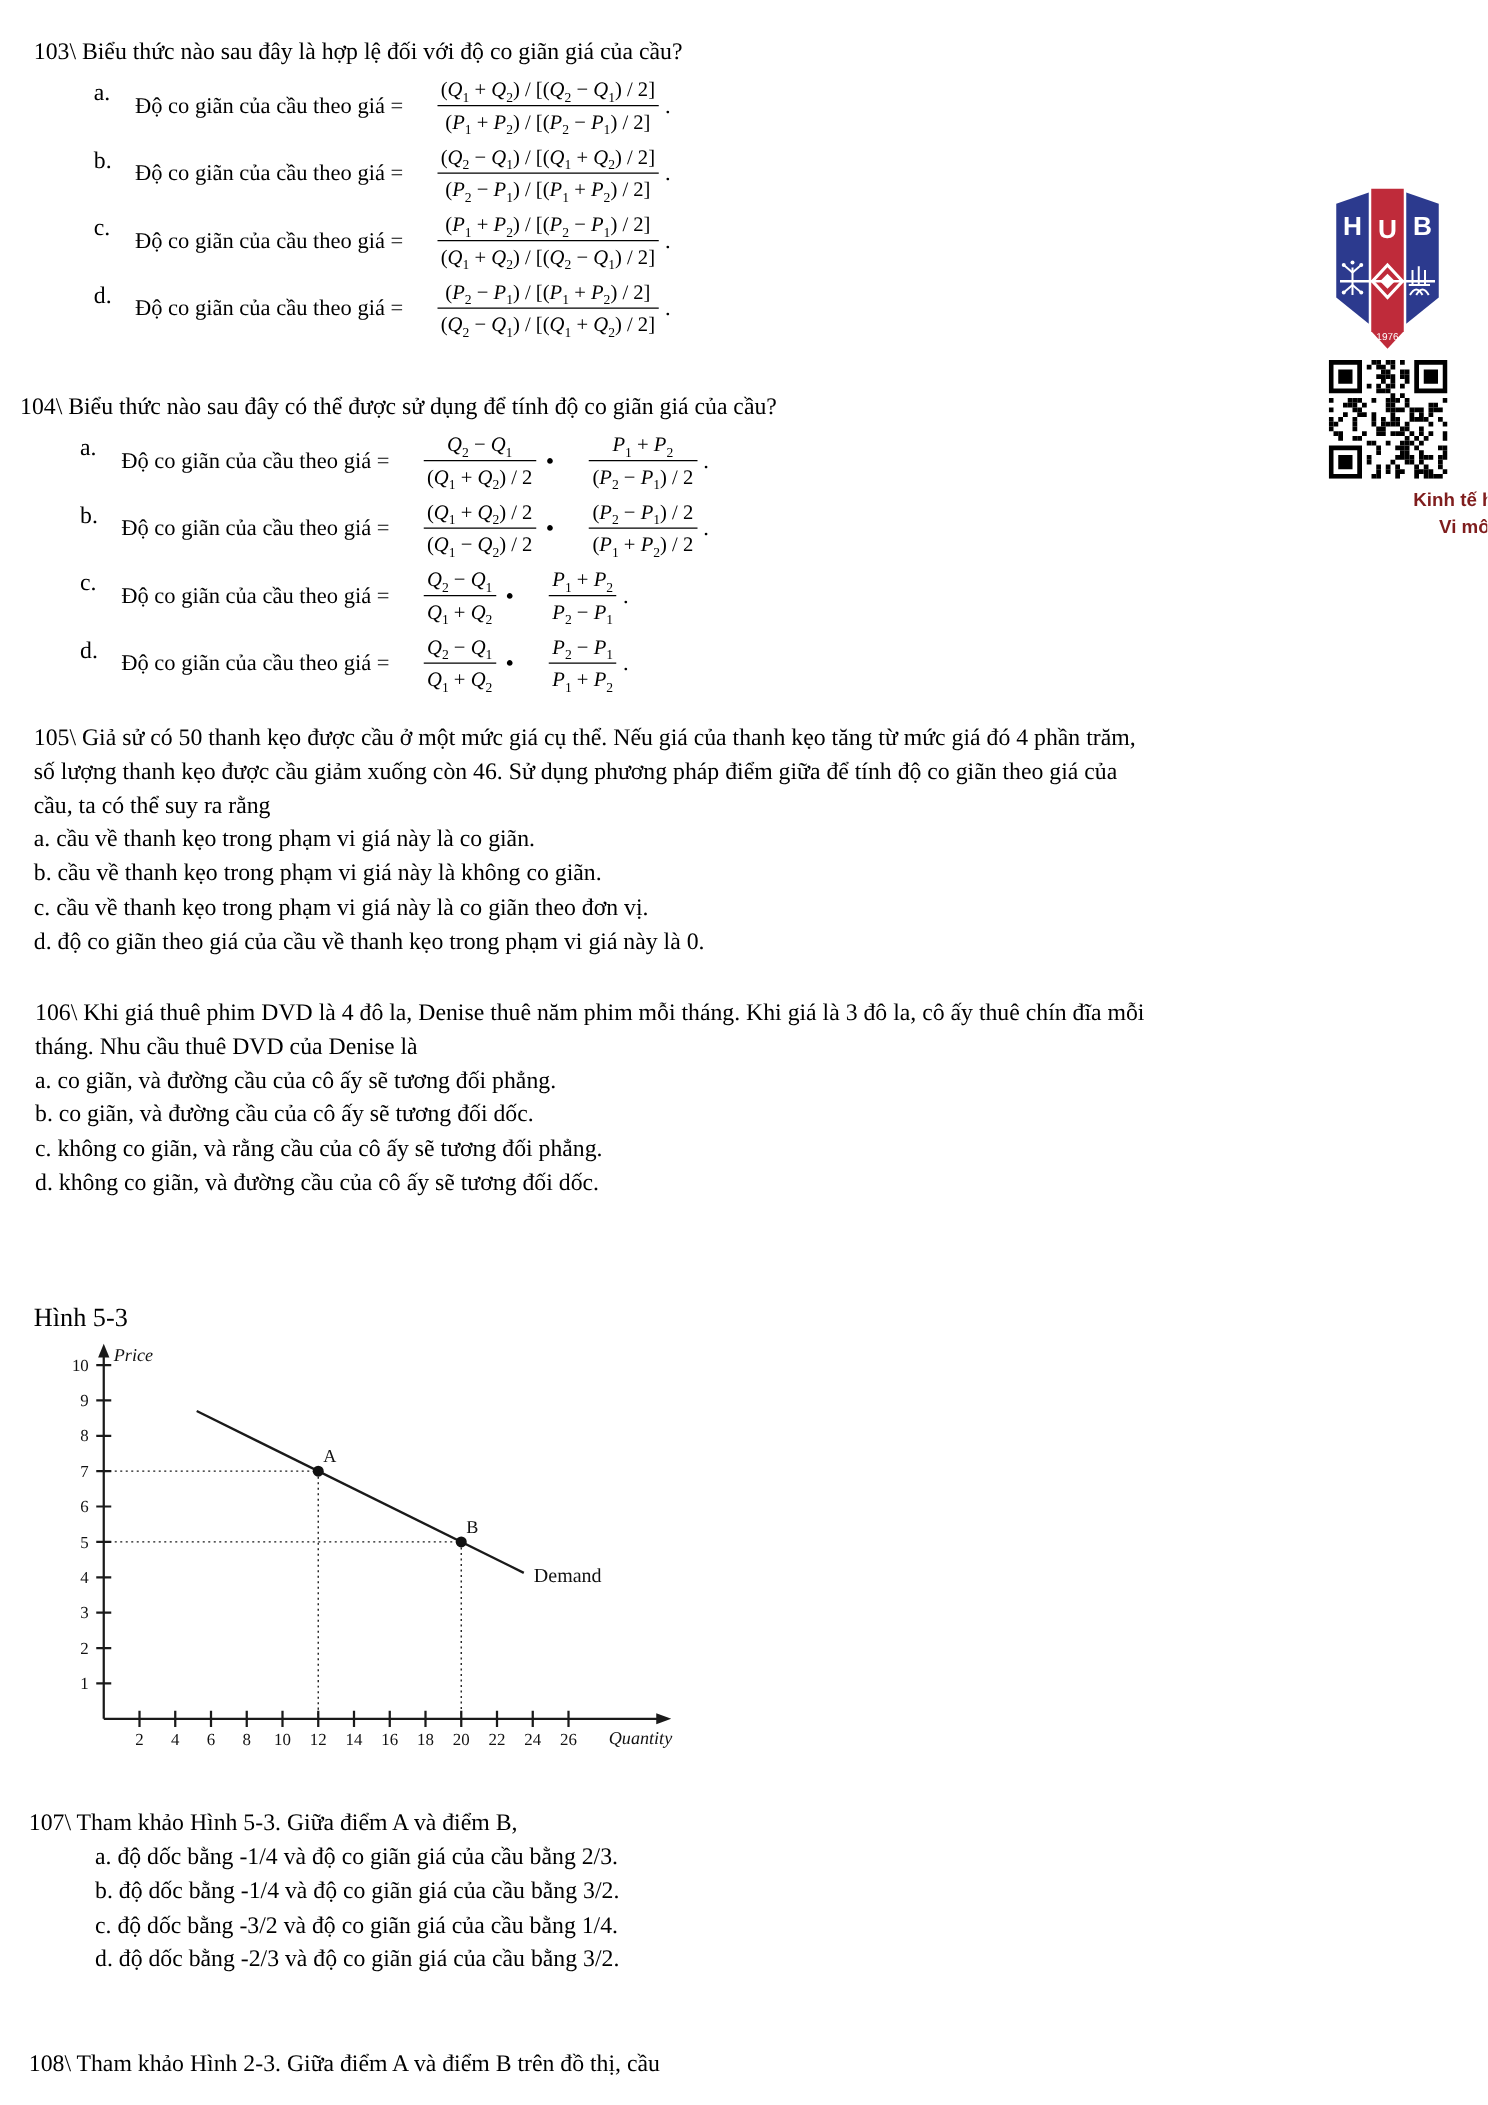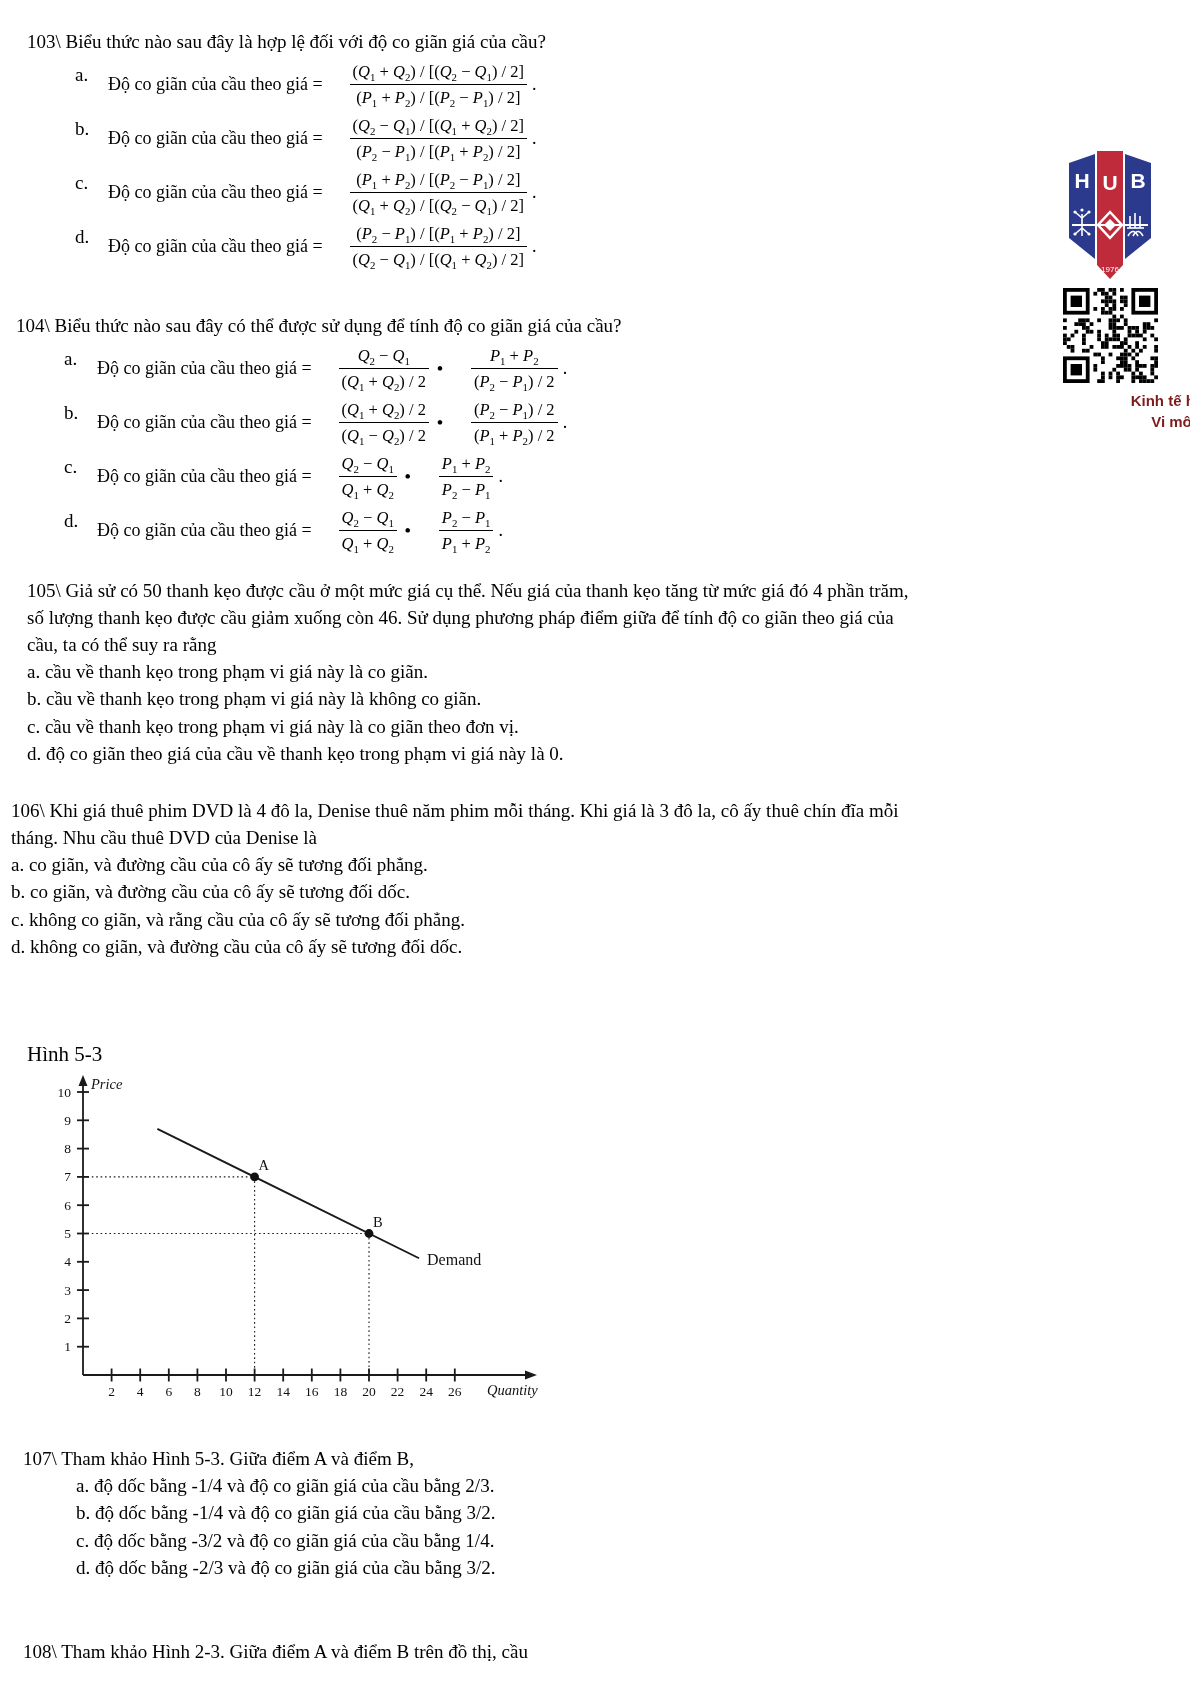--- a/index.html
+++ b/index.html
@@ -389,21 +389,21 @@
     </section>
   <section class="qblock" id="q105" style="top:577px;left:27px;">
       <div class="tline">105\ Giả sử có 50 thanh kẹo được cầu ở một mức giá cụ thể. Nếu giá của thanh kẹo tăng từ mức giá đó 4 phần trăm,</div>
       <div class="tline">số lượng thanh kẹo được cầu giảm xuống còn 46. Sử dụng phương pháp điểm giữa để tính độ co giãn theo giá của</div>
       <div class="tline">cầu, ta có thể suy ra rằng</div>
       <div class="optline">a. cầu về thanh kẹo trong phạm vi giá này là co giãn.</div>
       <div class="optline">b. cầu về thanh kẹo trong phạm vi giá này là không co giãn.</div>
       <div class="optline">c. cầu về thanh kẹo trong phạm vi giá này là co giãn theo đơn vị.</div>
       <div class="optline">d. độ co giãn theo giá của cầu về thanh kẹo trong phạm vi giá này là 0.</div>
     </section>
-  <section class="qblock" id="q106" style="top:797px;left:11px;">
+  <section class="qblock" id="q106" style="top:797px;left:28px;">
       <div class="tline">106\ Khi giá thuê phim DVD là 4 đô la, Denise thuê năm phim mỗi tháng. Khi giá là 3 đô la, cô ấy thuê chín đĩa mỗi</div>
       <div class="tline">tháng. Nhu cầu thuê DVD của Denise là</div>
       <div class="optline">a. co giãn, và đường cầu của cô ấy sẽ tương đối phẳng.</div>
       <div class="optline">b. co giãn, và đường cầu của cô ấy sẽ tương đối dốc.</div>
       <div class="optline">c. không co giãn, và rằng cầu của cô ấy sẽ tương đối phẳng.</div>
       <div class="optline">d. không co giãn, và đường cầu của cô ấy sẽ tương đối dốc.</div>
     </section>
 
   <div class="fig-title">Hình 5-3</div>
   <svg class="fig-svg" id="figure-svg" width="520" height="338" viewBox="0 0 520 338">

